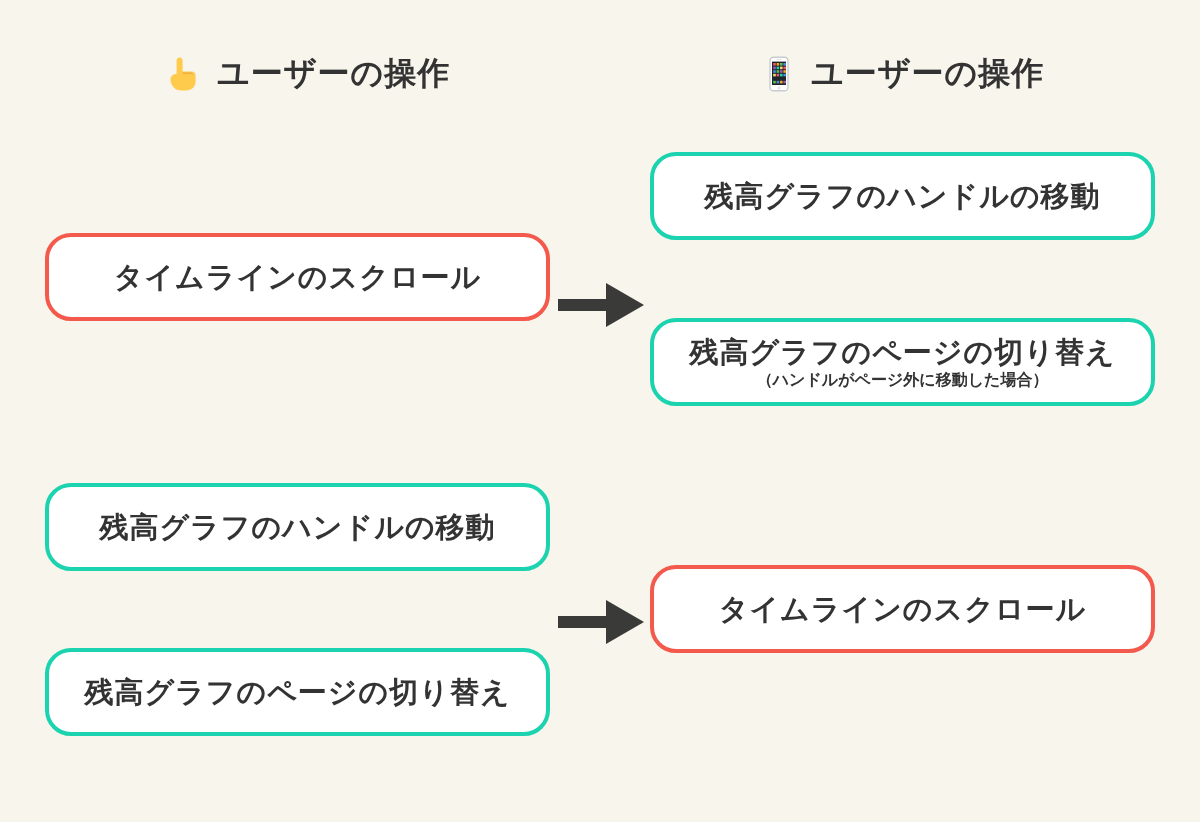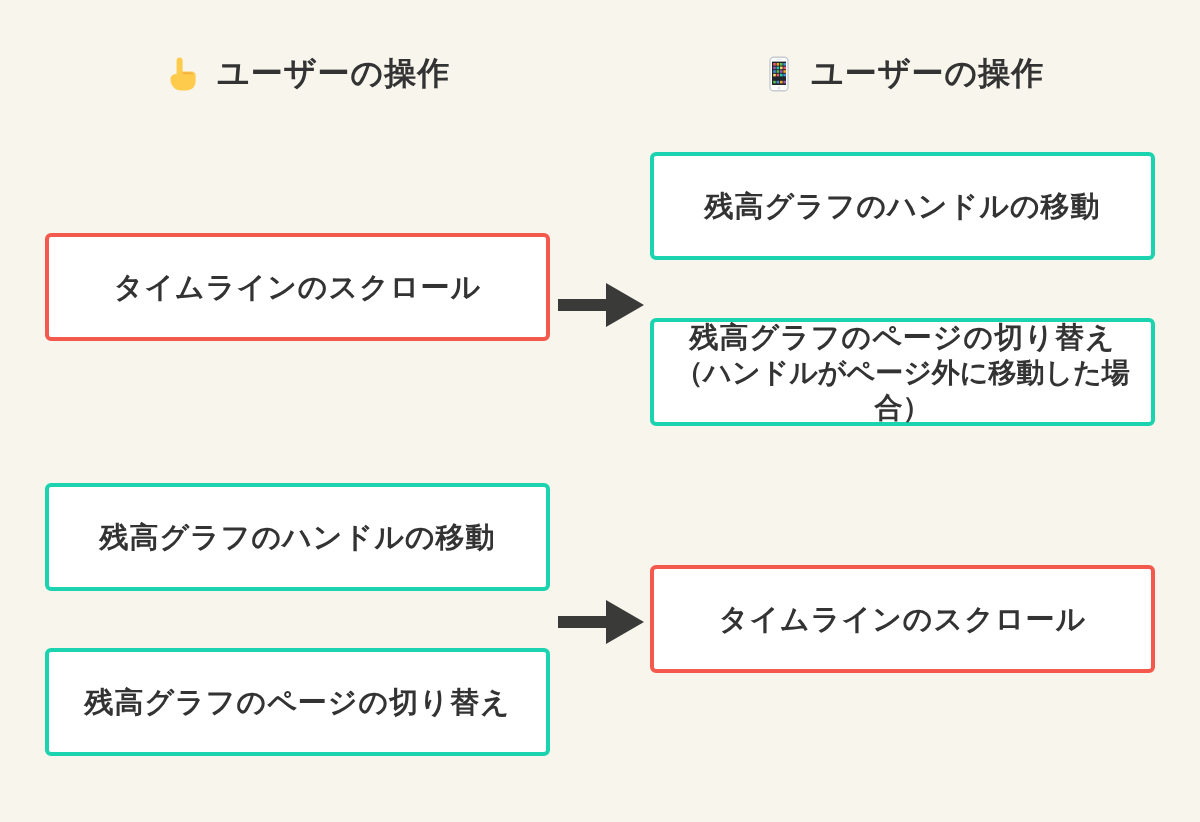--- a/index.html
+++ b/index.html
@@ -26,37 +26,37 @@
   }
   .col-header.left  { left: 56px;  width: 505px; }
   .col-header.right { left: 650px; width: 505px; }
   .hdr-icon { display: inline-flex; }
   .hdr-icon svg { width: 36px; height: 36px; display: block; }
 
   .box {
     position: absolute;
     box-sizing: border-box;
     width: 505px;
-    height: 108px;
+    height: 88px;
     background: var(--box-bg, #ffffff);
     border: 4px solid #999;
-    border-radius: 6px;
+    border-radius: 26px;
     display: flex;
     flex-direction: column;
     align-items: center;
     justify-content: center;
     text-align: center;
     font-weight: 700;
     font-size: 29px;
     line-height: 1.25;
     letter-spacing: 1px;
   }
   .box.red  { border-color: var(--user-accent, #f3594d); }
   .box.teal { border-color: var(--linked-accent, #1cd3af); }
-  .box .note { font-size: 28px; letter-spacing: 0; }
+  .box .note { font-size: 16px; letter-spacing: 0; }
 
   #b1 { left: 45px;  top: 233px; }
   #b2 { left: 650px; top: 152px; }
   #b3 { left: 650px; top: 318px; }
   #b4 { left: 45px;  top: 483px; }
   #b5 { left: 45px;  top: 648px; }
   #b6 { left: 650px; top: 565px; }
 
   .arrow {
     position: absolute;

